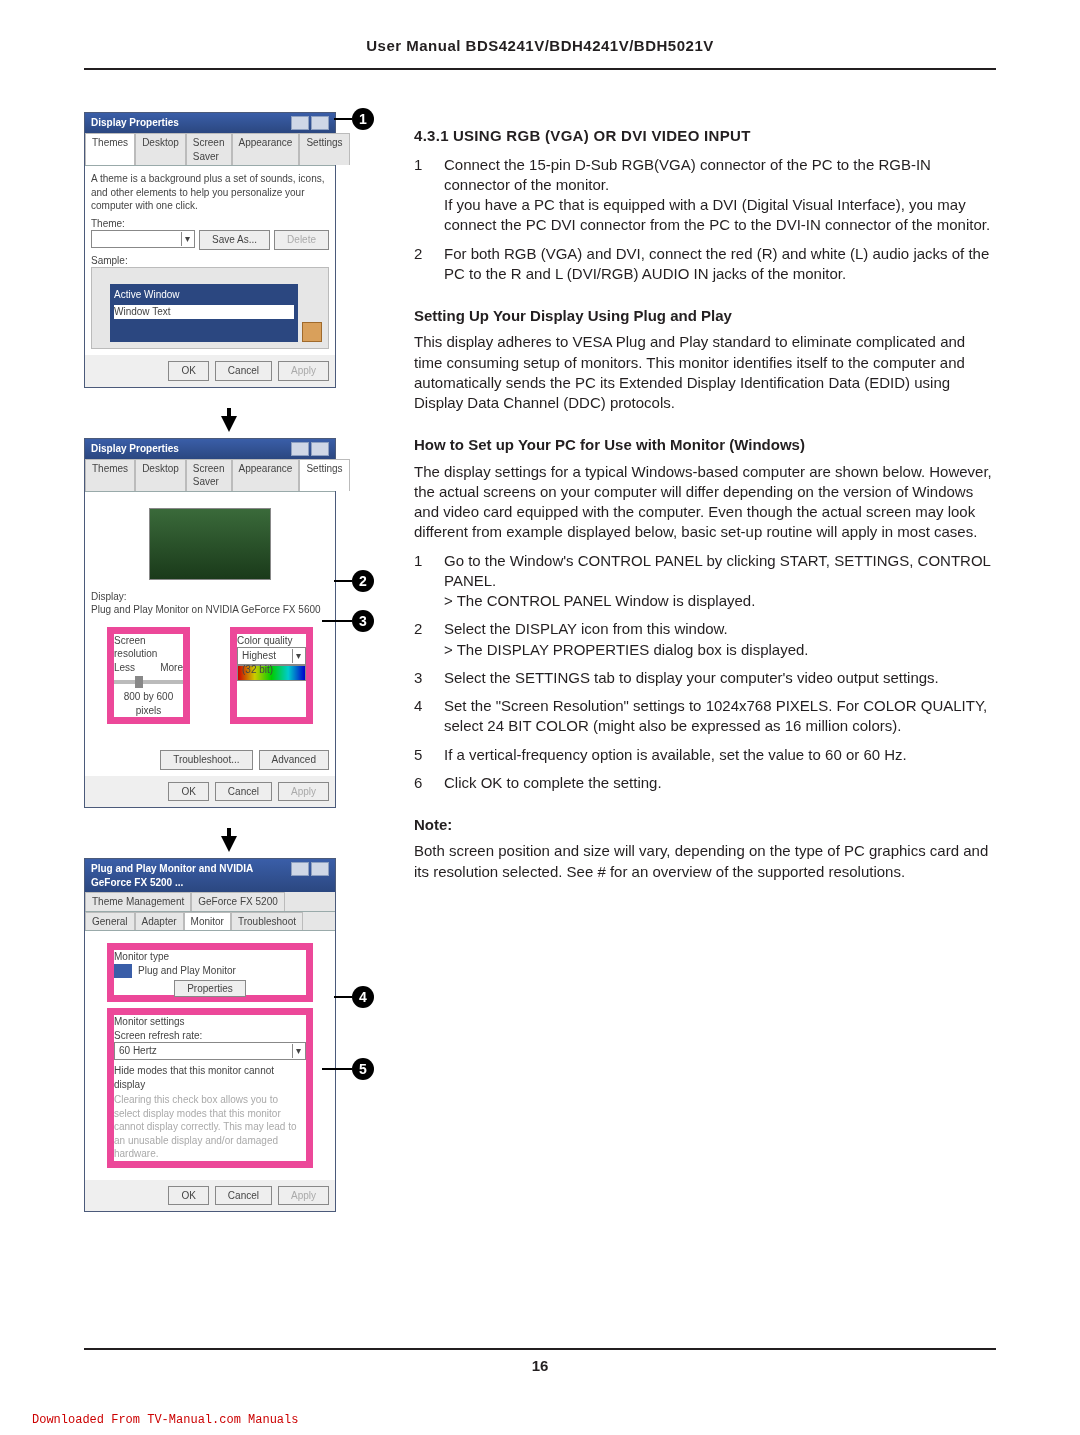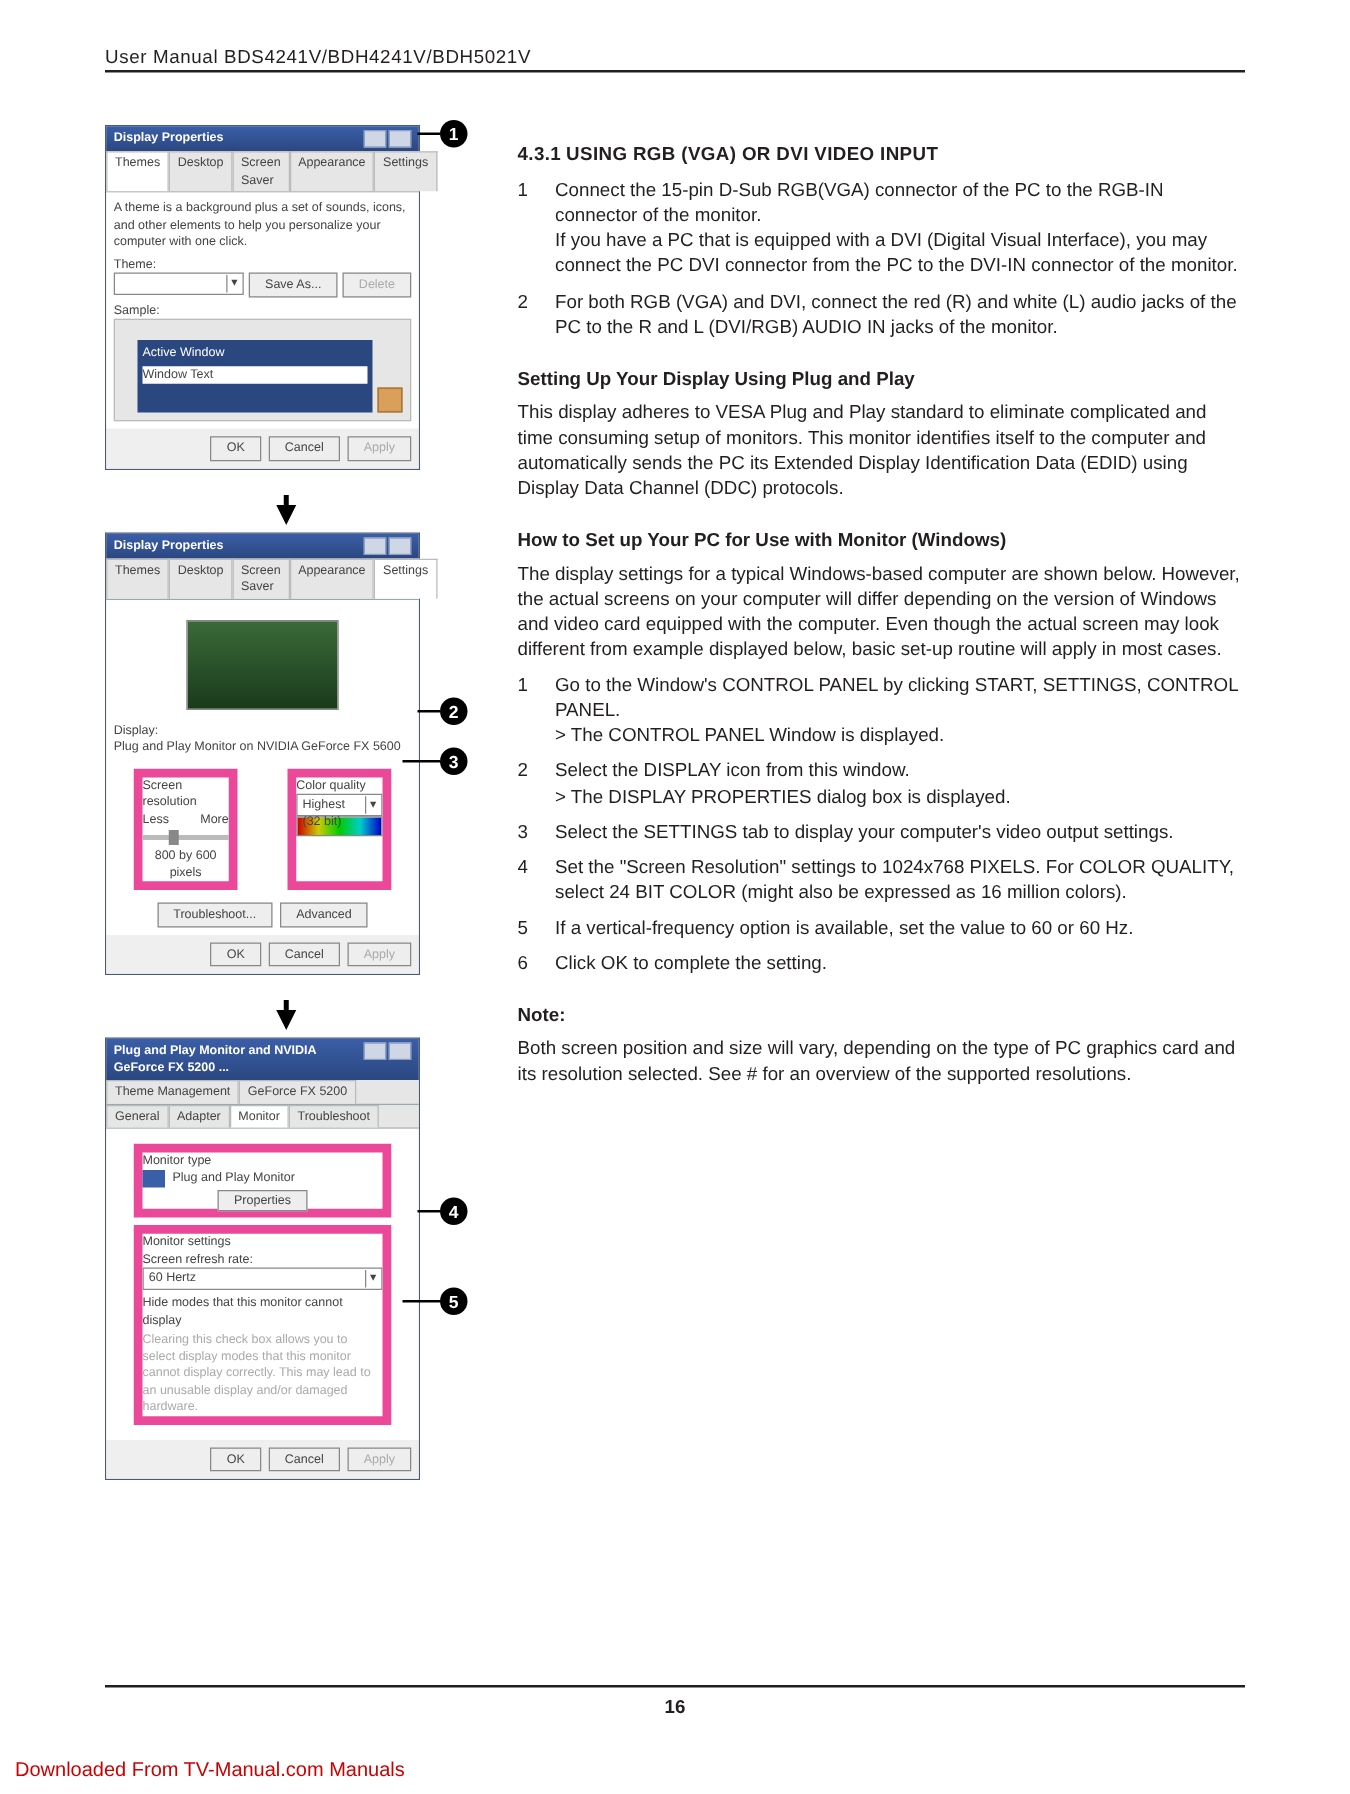--- a/index.html
+++ b/index.html
@@ -1,19 +1,19 @@
 <!DOCTYPE html>
 <html><head>
 <meta charset="utf-8">
 <style>
 body{margin:0;background:#fff;font-family:"Segoe UI",Arial,sans-serif;color:#231f20;font-size:15px;line-height:1.35;width:1080px}
 .page{position:relative;padding:36px 84px 60px 84px;min-height:1360px}
-.header-bar{border-bottom:2px solid #231f20;padding-bottom:0;text-align:left;font-weight:400;letter-spacing:.5px}
+.header-bar{border-bottom:2px solid #231f20;padding-bottom:12px;text-align:center;font-weight:700;letter-spacing:.5px}
 .footer-bar{position:absolute;left:84px;right:84px;bottom:80px;border-top:2px solid #231f20;padding-top:6px;text-align:center;font-weight:700}
-.dl-line{position:absolute;left:12px;bottom:28px;color:#c00;font-size:16px;font-family:Liberation Sans, sans-serif}
+.dl-line{position:absolute;left:32px;bottom:28px;color:#c00;font-size:12px;font-family:Liberation Mono, monospace}
 .columns{display:flex;margin-top:36px;gap:40px}
 .left{width:290px}
 .right{flex:1}
 .h1{font-weight:700;letter-spacing:.5px}
 .h2{font-weight:700;margin-top:20px;letter-spacing:.3px}
 .sub{font-weight:700;margin-top:22px}
 ol.plain{list-style:none;margin:0;padding:0}
 ol.plain>li{display:flex;gap:14px;margin-top:8px}
 ol.plain>li>.n{width:16px;flex-shrink:0}
 p.body{margin:6px 0}
@@ -136,21 +136,21 @@
               </div>
               <div class="fieldbox" style="flex:1">
                 <div>Color quality</div>
                 <div class="drop">
                     <span>Highest (32 bit)</span>
                     <span class="chev">▾</span>
                   </div>
                 <div class="grad"></div>
               </div>
             </div>
-            <div style="display:flex;justify-content:center;gap:6px;margin-top:4px">
+            <div style="display:flex;justify-content:flex-end;gap:6px;margin-top:20px">
               <span class="btn">Troubleshoot...</span>
               <span class="btn">Advanced</span>
             </div>
           </div>
           <div class="btnrow">
             <span class="btn">OK</span>
             <span class="btn">Cancel</span>
             <span class="btn dim">Apply</span>
           </div>
         </div>

